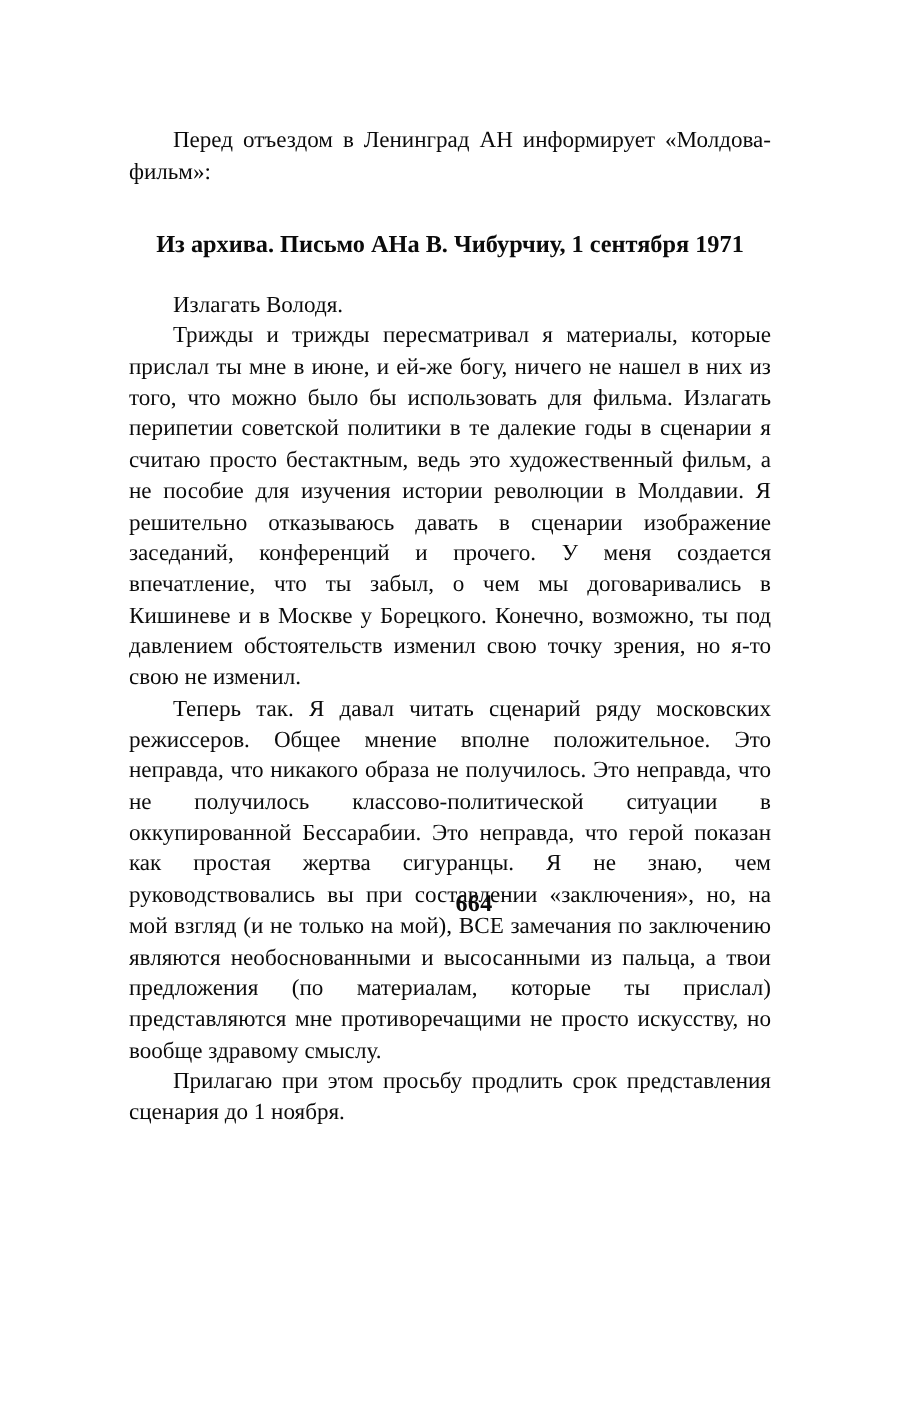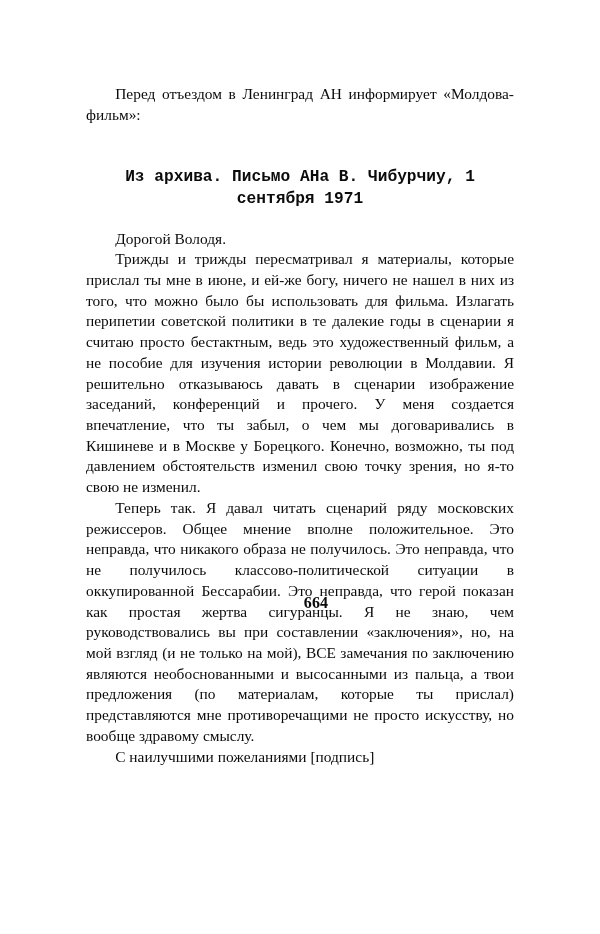--- a/index.html
+++ b/index.html
@@ -28,26 +28,25 @@
     hyphens: manual;
   }
   .para {
     margin: 0;
     text-indent: 1.9em;
   }
   .para.lead {
     margin-bottom: 0;
   }
   .section-title {
-    margin: 42px 0 19px 0;
+    margin: 28px 0 19px 0;
     font-weight: bold;
     font-size: 16.2px;
     text-align: center;
     line-height: 1.3;
-    font-family: Liberation Mono, monospace;
   }
   .greeting {
     margin: 0;
     text-indent: 1.9em;
   }
   .page-number {
     position: absolute;
     left: 0;
     right: 0;
     bottom: 62px;
@@ -62,27 +61,27 @@
 <body>
 
 <div class="page">
 
   <div class="body-text">
 
     <p class="para lead">Перед отъездом в Ленинград АН информирует «Молдова-фильм»:</p>
 
     <h2 class="section-title">Из архива. Письмо АНа В. Чибурчиу, 1 сентября 1971</h2>
 
-    <p class="greeting">Дорогой Володя.</p>
+    <p class="greeting">Излагать Володя.</p>
 
     <p class="para">Трижды и трижды пересматривал я материалы, которые прислал ты мне в июне, и ей-же богу, ничего не нашел в них из того, что можно было бы использовать для фильма. Излагать перипетии советской политики в те далекие годы в сценарии я считаю просто бестактным, ведь это художественный фильм, а не пособие для изучения истории революции в Молдавии. Я решительно отказываюсь давать в сценарии изображение заседаний, конференций и прочего. У меня создается впечатление, что ты забыл, о чем мы договаривались в Кишиневе и в Москве у Борецкого. Конечно, возможно, ты под давлением обстоятельств изменил свою точку зрения, но я-то свою не изменил.</p>
 
     <p class="para">Теперь так. Я давал читать сценарий ряду московских режиссеров. Общее мнение вполне положительное. Это неправда, что никакого образа не получилось. Это неправда, что не получилось классово-политической ситуации в оккупированной Бессарабии. Это неправда, что герой показан как простая жертва сигуранцы. Я не знаю, чем руководствовались вы при составлении «заключения», но, на мой взгляд (и не только на мой), ВСЕ замечания по заключению являются необоснованными и высосанными из пальца, а твои предложения (по материалам, которые ты прислал) представляются мне противоречащими не просто искусству, но вообще здравому смыслу.</p>
 
 
+    <p class="para">Прилагаю при этом просьбу продлить срок представления сценария до 1 ноября.</p>
 
-    <p class="para">С наилучшими пожеланиями [подпись]</p>
 
   </div>
 
   <div class="page-number">664</div>
 
 </div>
 
 </body></html>

